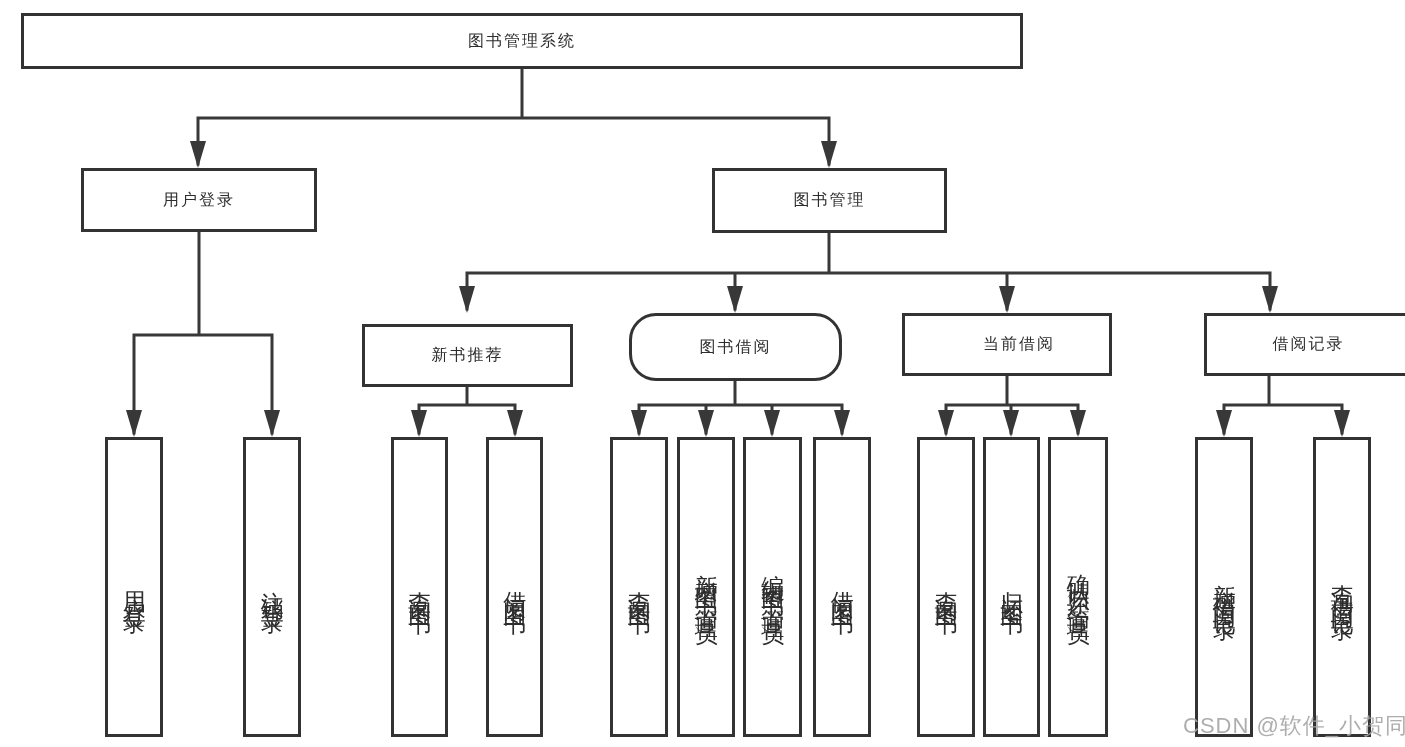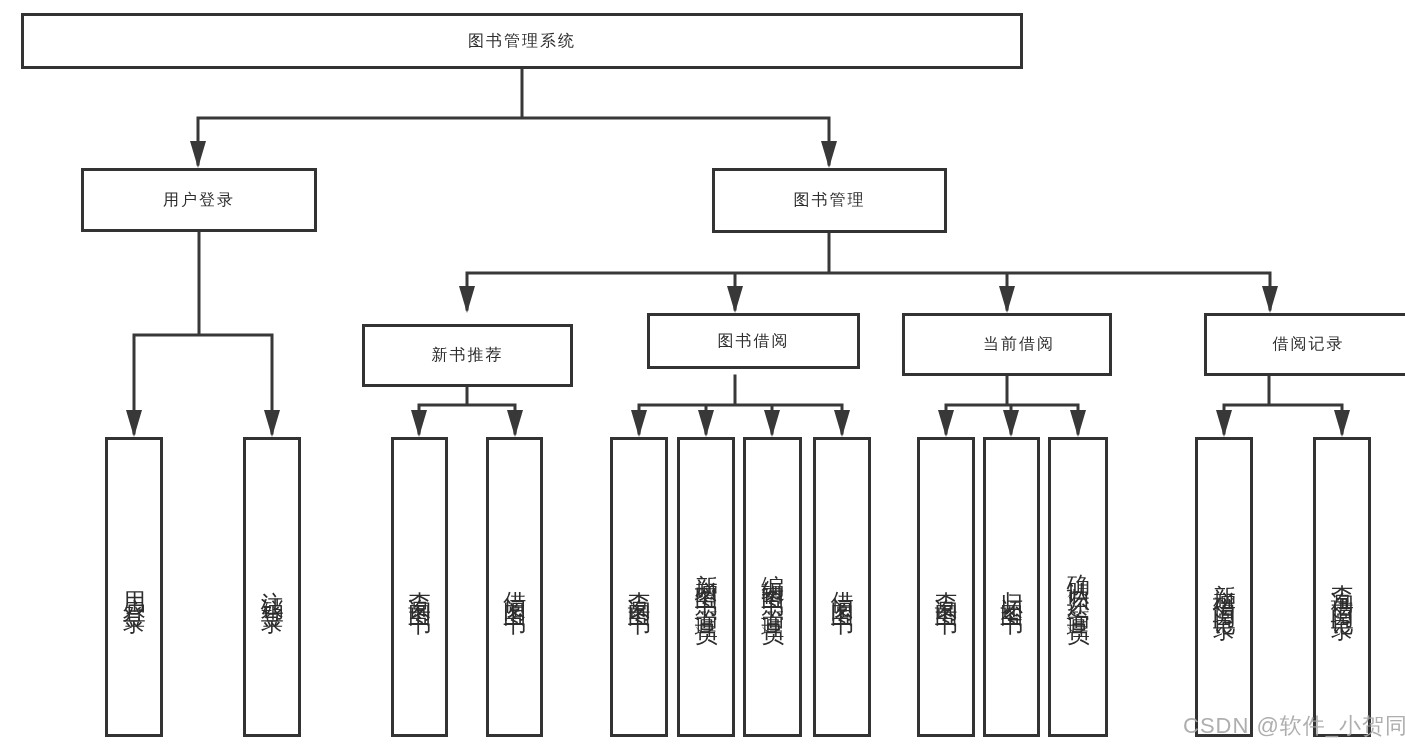--- a/index.html
+++ b/index.html
@@ -78,21 +78,21 @@
   <div class="node hnode" style="left:81px; top:168px; width:236px; height:64px;">
     <span>用户登录</span>
   </div>
   <div class="node hnode" style="left:712px; top:168px; width:235px; height:65px;">
     <span>图书管理</span>
   </div>
 
   <div class="node hnode" style="left:362px; top:313px; width:211px; height:63px;margin-top:11px;">
     <span>新书推荐</span>
   </div>
-  <div class="node hnode" style="left:647px; top:313px; width:213px; height:56px;">
+  <div class="node hnode" style="left:629px; top:313px; width:213px; height:68px;border-radius:27px;">
     <span>图书借阅</span>
   </div>
   <div class="node hnode" style="left:902px; top:313px; width:210px; height:63px;padding-left:24px;">
     <span>当前借阅</span>
   </div>
   <div class="node hnode" style="left:1165px; top:313px; width:209px; height:63px;margin-left:39px;">
     <span>借阅记录</span>
   </div>
 
   <div class="node vnode" style="left:105px; top:437px; width:58px; height:300px;">

